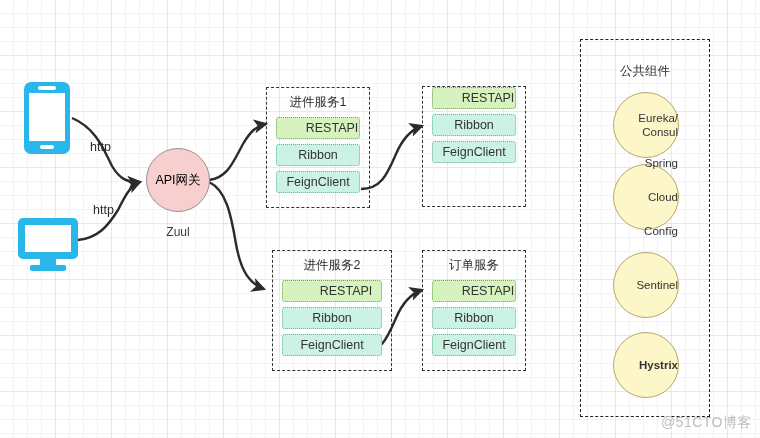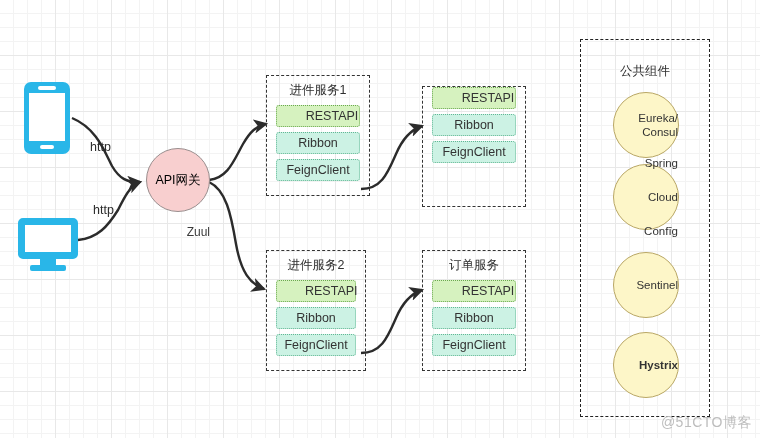--- a/index.html
+++ b/index.html
@@ -99,21 +99,21 @@
     display: flex;
     align-items: center;
     justify-content: center;
     font-size: 12.5px;
     color: #000000;
   }
   .gw-sublabel {
     position: absolute;
     left: 146px; top: 225px;
     width: 64px;
-    text-align: right;
+    text-align: center;
     font-size: 12px;
     color: #3b3b3b;
   }
 
   .edge-label {
     position: absolute;
     font-size: 12.5px;
     color: #2b2b2b;
     white-space: nowrap;
   }
@@ -234,34 +234,34 @@
   </div>
 
   <div class="edge-label" style="left:90px; top:140px;">http</div>
   <div class="edge-label" style="left:93px; top:203px;">http</div>
 
   <div class="gw-circle">
     <span>API网关</span>
   </div>
   <div class="gw-sublabel">Zuul</div>
 
-  <div class="svc" style="left:266px; top:75px; width:104px; height:121px;">
+  <div class="svc" style="left:266px; top:87px; width:104px; height:121px;">
     <div class="svc-title">进件服务1</div>
     <div class="layer api">RESTAPI</div>
     <div class="layer mid">Ribbon</div>
     <div class="layer mid">FeignClient</div>
   </div>
 
   <div class="svc" style="left:422px; top:86px; width:104px; height:121px;">
     <div class="layer api">RESTAPI</div>
     <div class="layer mid">Ribbon</div>
     <div class="layer mid">FeignClient</div>
   </div>
 
-  <div class="svc" style="left:266px; top:250px; width:100px; height:121px;">
+  <div class="svc" style="left:272px; top:250px; width:120px; height:121px;">
     <div class="svc-title">进件服务2</div>
     <div class="layer api">RESTAPI</div>
     <div class="layer mid">Ribbon</div>
     <div class="layer mid">FeignClient</div>
   </div>
 
   <div class="svc" style="left:422px; top:250px; width:104px; height:121px;">
     <div class="svc-title">订单服务</div>
     <div class="layer api">RESTAPI</div>
     <div class="layer mid">Ribbon</div>

